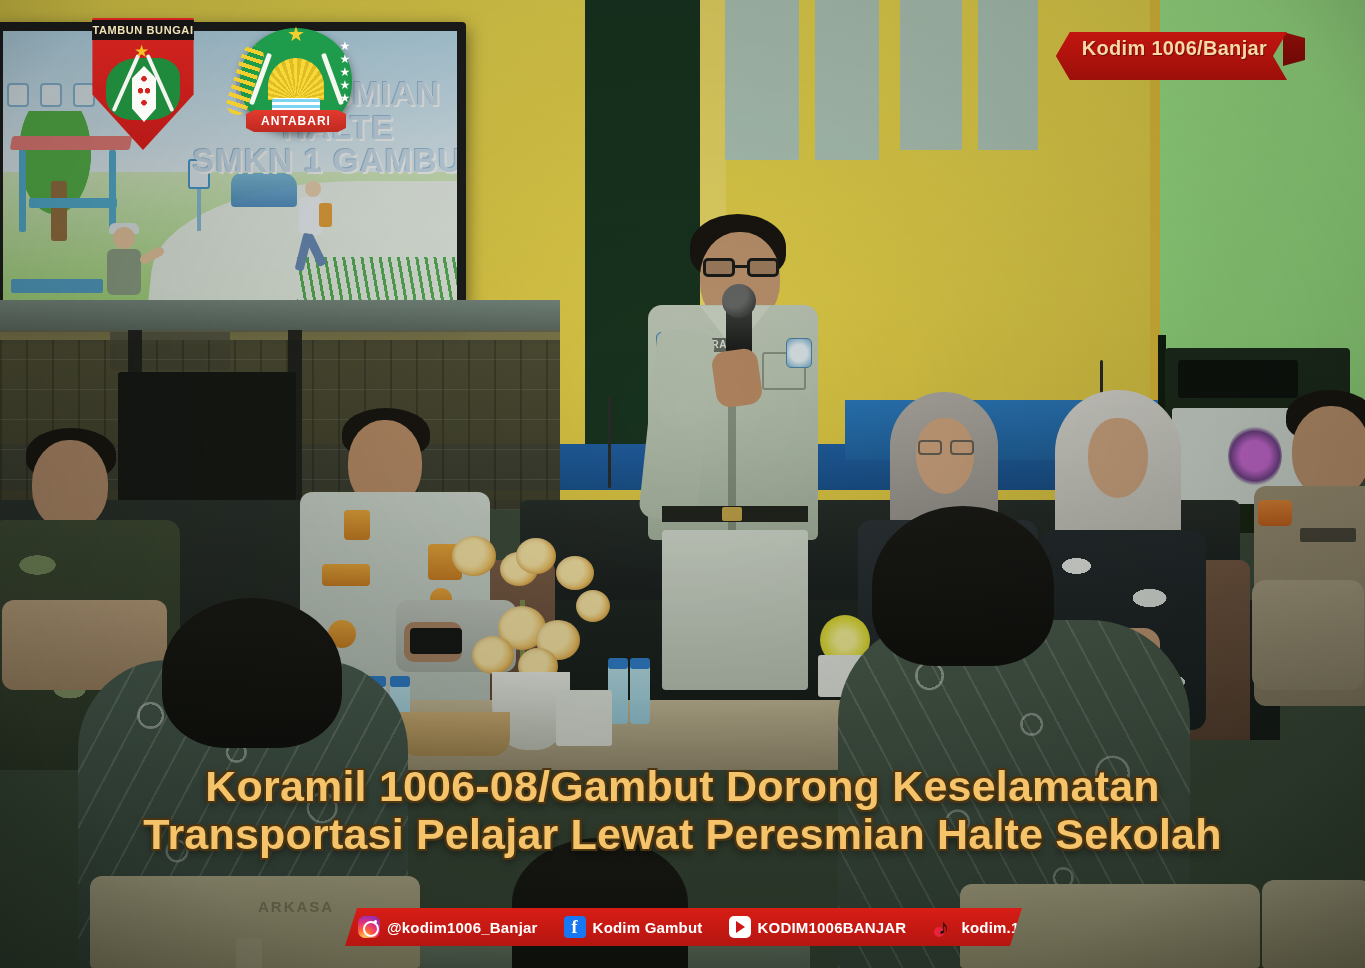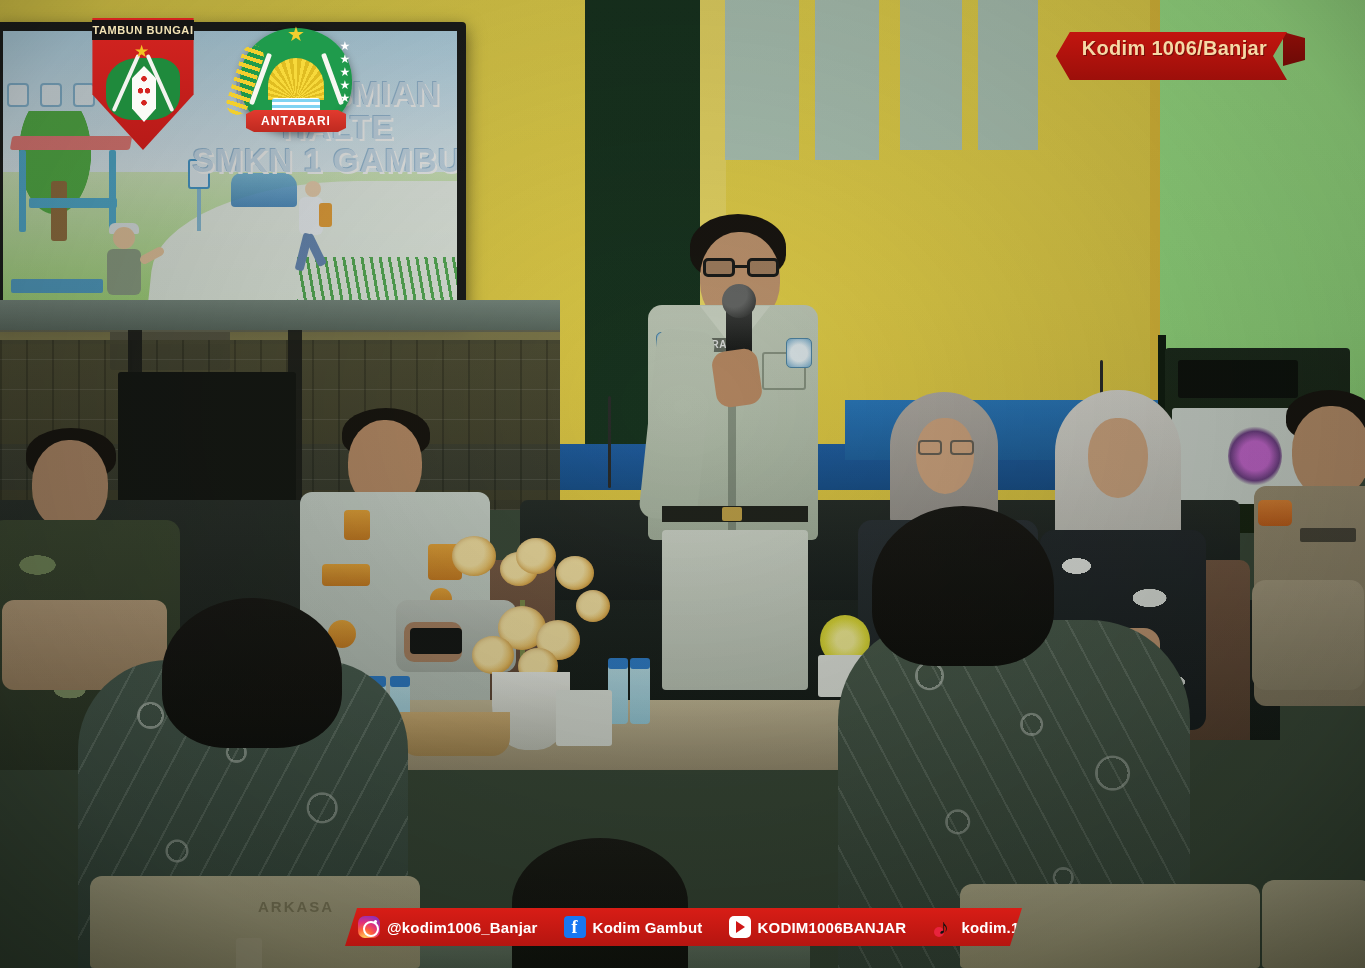--- a/index.html
+++ b/index.html
@@ -619,20 +619,24 @@
     <div class="round-ribbon">
       <span>ANTABARI</span>
     </div>
   </div>
 
   <div class="kodim-badge-tail"></div>
   <div class="kodim-badge">
     <span>Kodim 1006/Banjar</span>
   </div>
 
+  <div class="headline">
+    <span>Koramil 1006-08/Gambut Dorong Keselamatan</span>
+    <span class="l2">Transportasi Pelajar Lewat Peresmian Halte Sekolah</span>
+  </div>
 
   <div class="socialbar">
     <div class="soc-item">
       <span class="ic ic-ig"></span>
       <span class="txt">@kodim1006_Banjar</span>
     </div>
     <div class="soc-item">
       <span class="ic ic-fb">f</span>
       <span class="txt">Kodim Gambut</span>
     </div>

